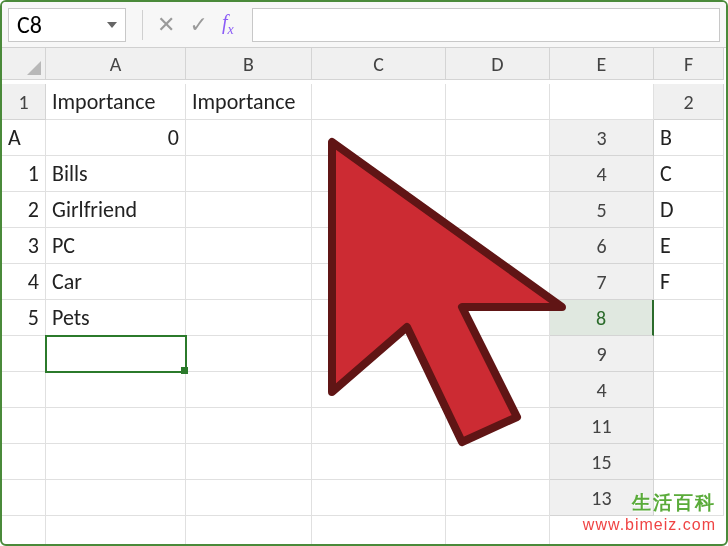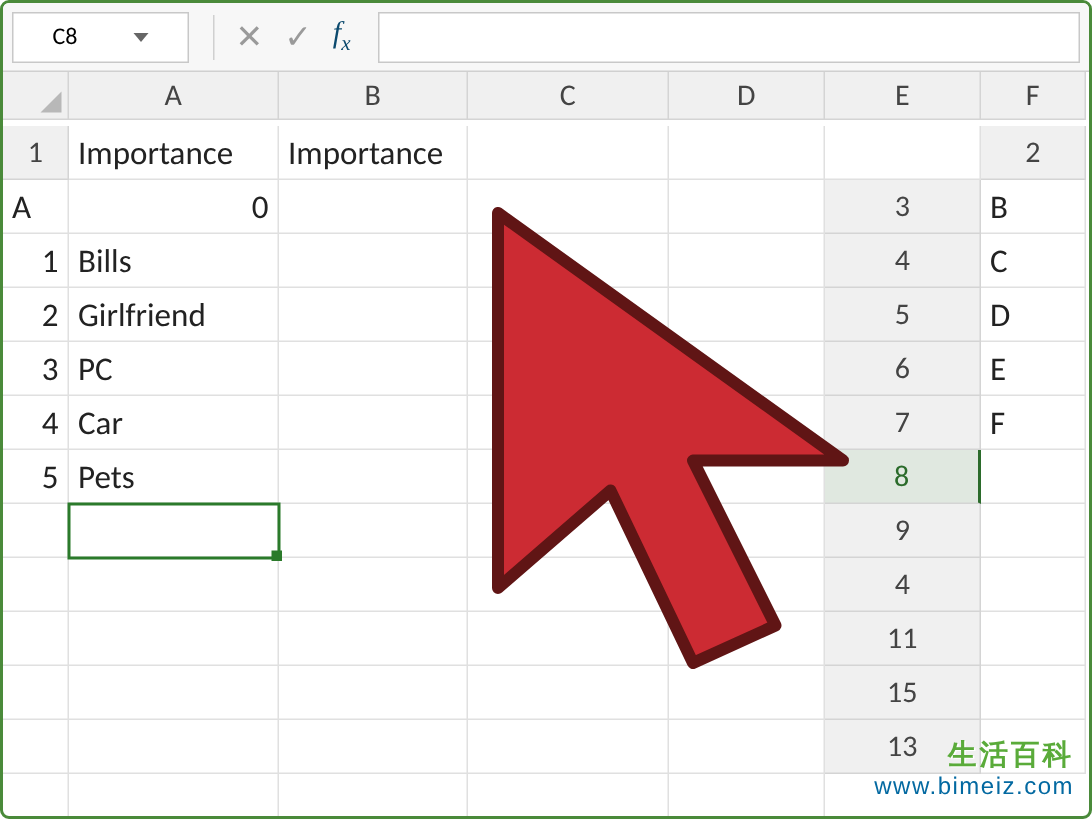--- a/index.html
+++ b/index.html
@@ -22,43 +22,43 @@
     background: #f7f7f7;
     padding: 0 6px;
   }
   .name-box {
     width: 118px;
     height: 34px;
     background: #fff;
     border: 1px solid #c8c8c8;
     display: flex;
     align-items: center;
-    padding: 0 26px;
-    font-size: 16px;
+    padding: 0 8px;
+    font-size: 24px;
     margin-right: 6px;
     justify-content: space-between;
   }
   .name-box .dd {
     width: 0; height: 0;
     border-left: 5px solid transparent;
     border-right: 5px solid transparent;
     border-top: 6px solid #666;
   }
   .fn-ctrl {
     display: flex;
     align-items: center;
     gap: 14px;
     padding: 0 10px;
     color: #9a9a9a;
     font-size: 22px;
   }
   .fn-ctrl .sep {
     width: 1px; height: 30px; background: #d0d0d0;
   }
-  .fx { font-style: italic; font-family: "Times New Roman", serif; color: #0c4a6e; font-size: 20px;}
+  .fx { font-style: italic; font-family: "Times New Roman", serif; color: #8b5cf6; font-size: 20px;}
   .fx sub { font-size: 14px; }
   .formula-input {
     flex: 1;
     height: 34px;
     background: #fff;
     border: 1px solid #c8c8c8;
     margin-left: 8px;
   }
   
   .grid {
@@ -152,21 +152,21 @@
   }
   .watermark .zh {
     font-size: 19px;
     font-weight: bold;
     color: #5aab3a;
     text-shadow: 1px 1px 0 #fff;
     letter-spacing: 2px;
   }
   .watermark .url {
     font-size: 16px;
-    color: #0369a1;
+    color: #ef4444;
     letter-spacing: 1px;
   }
 </style>
 </head>
 <body>
 
 <div class="namebox-bar">
   <div class="name-box">
     <span>C8</span>
     <span class="dd"></span>

